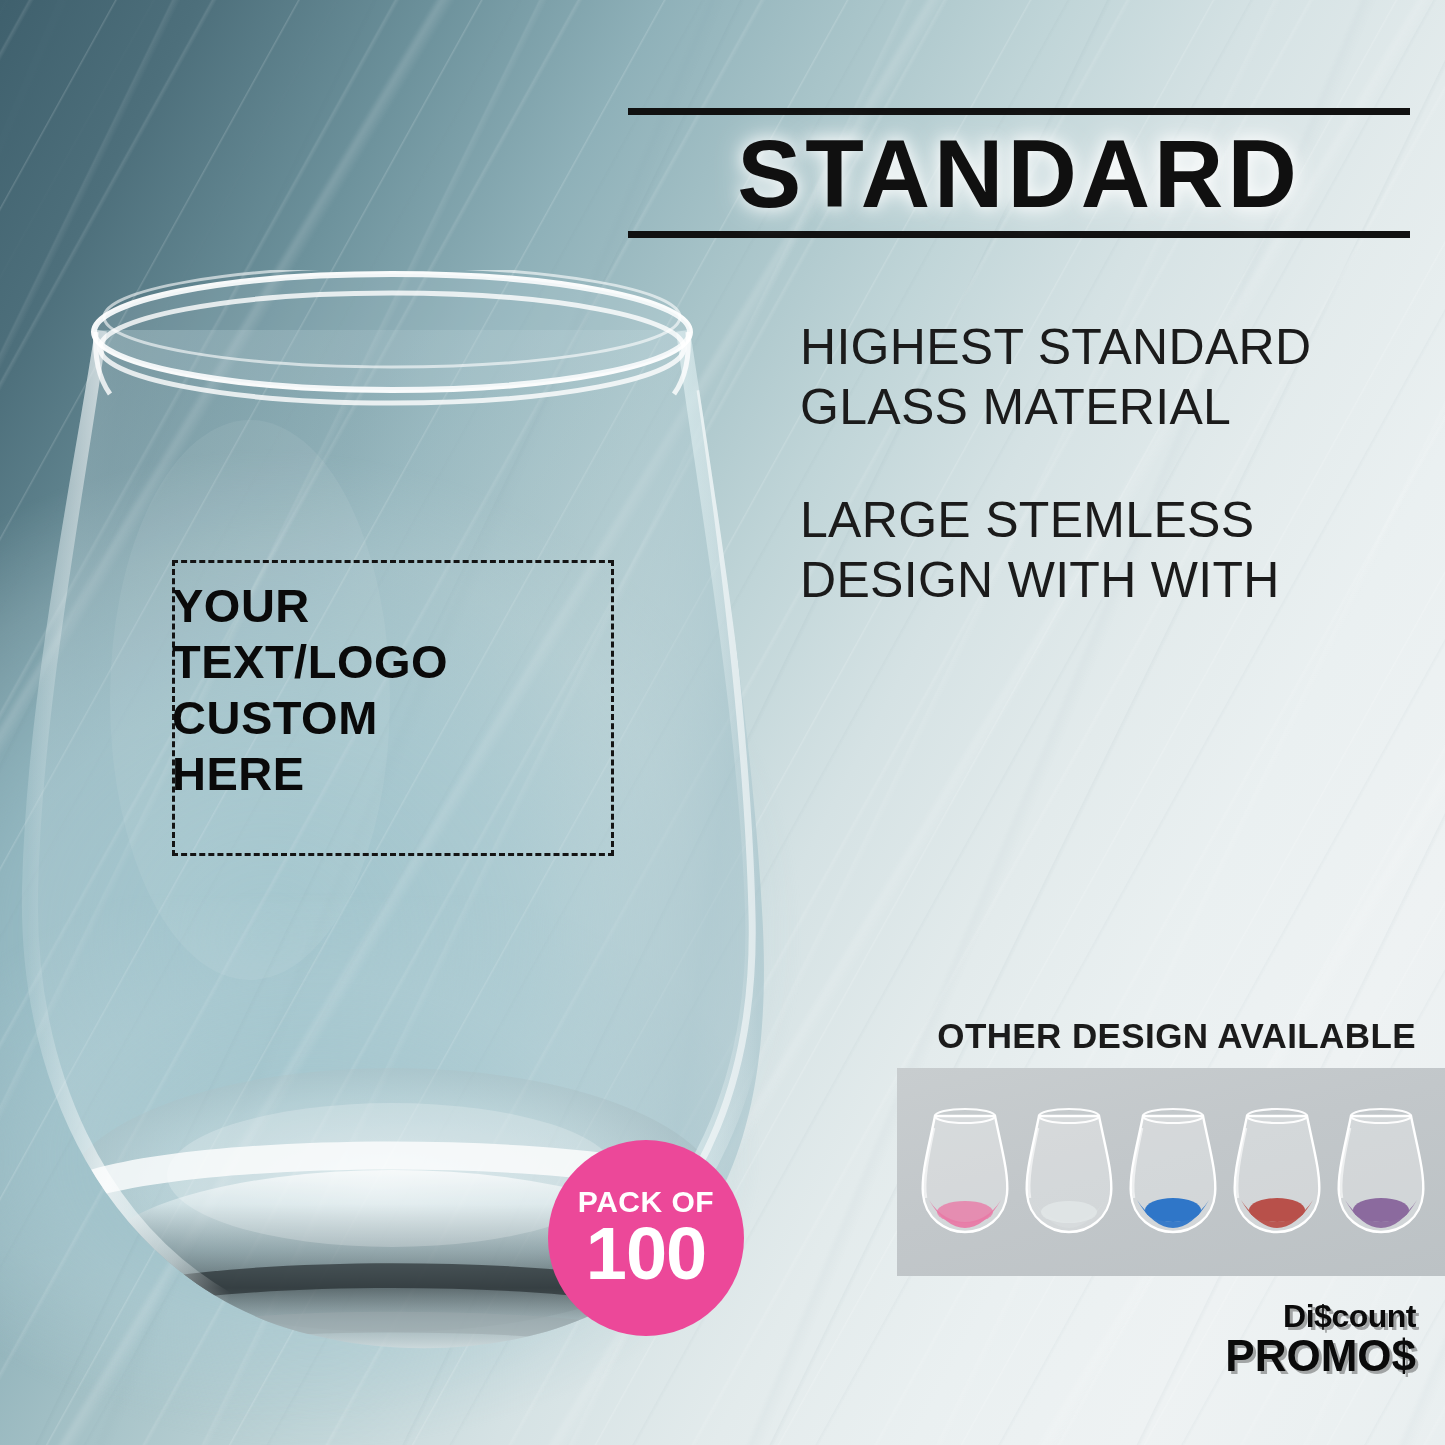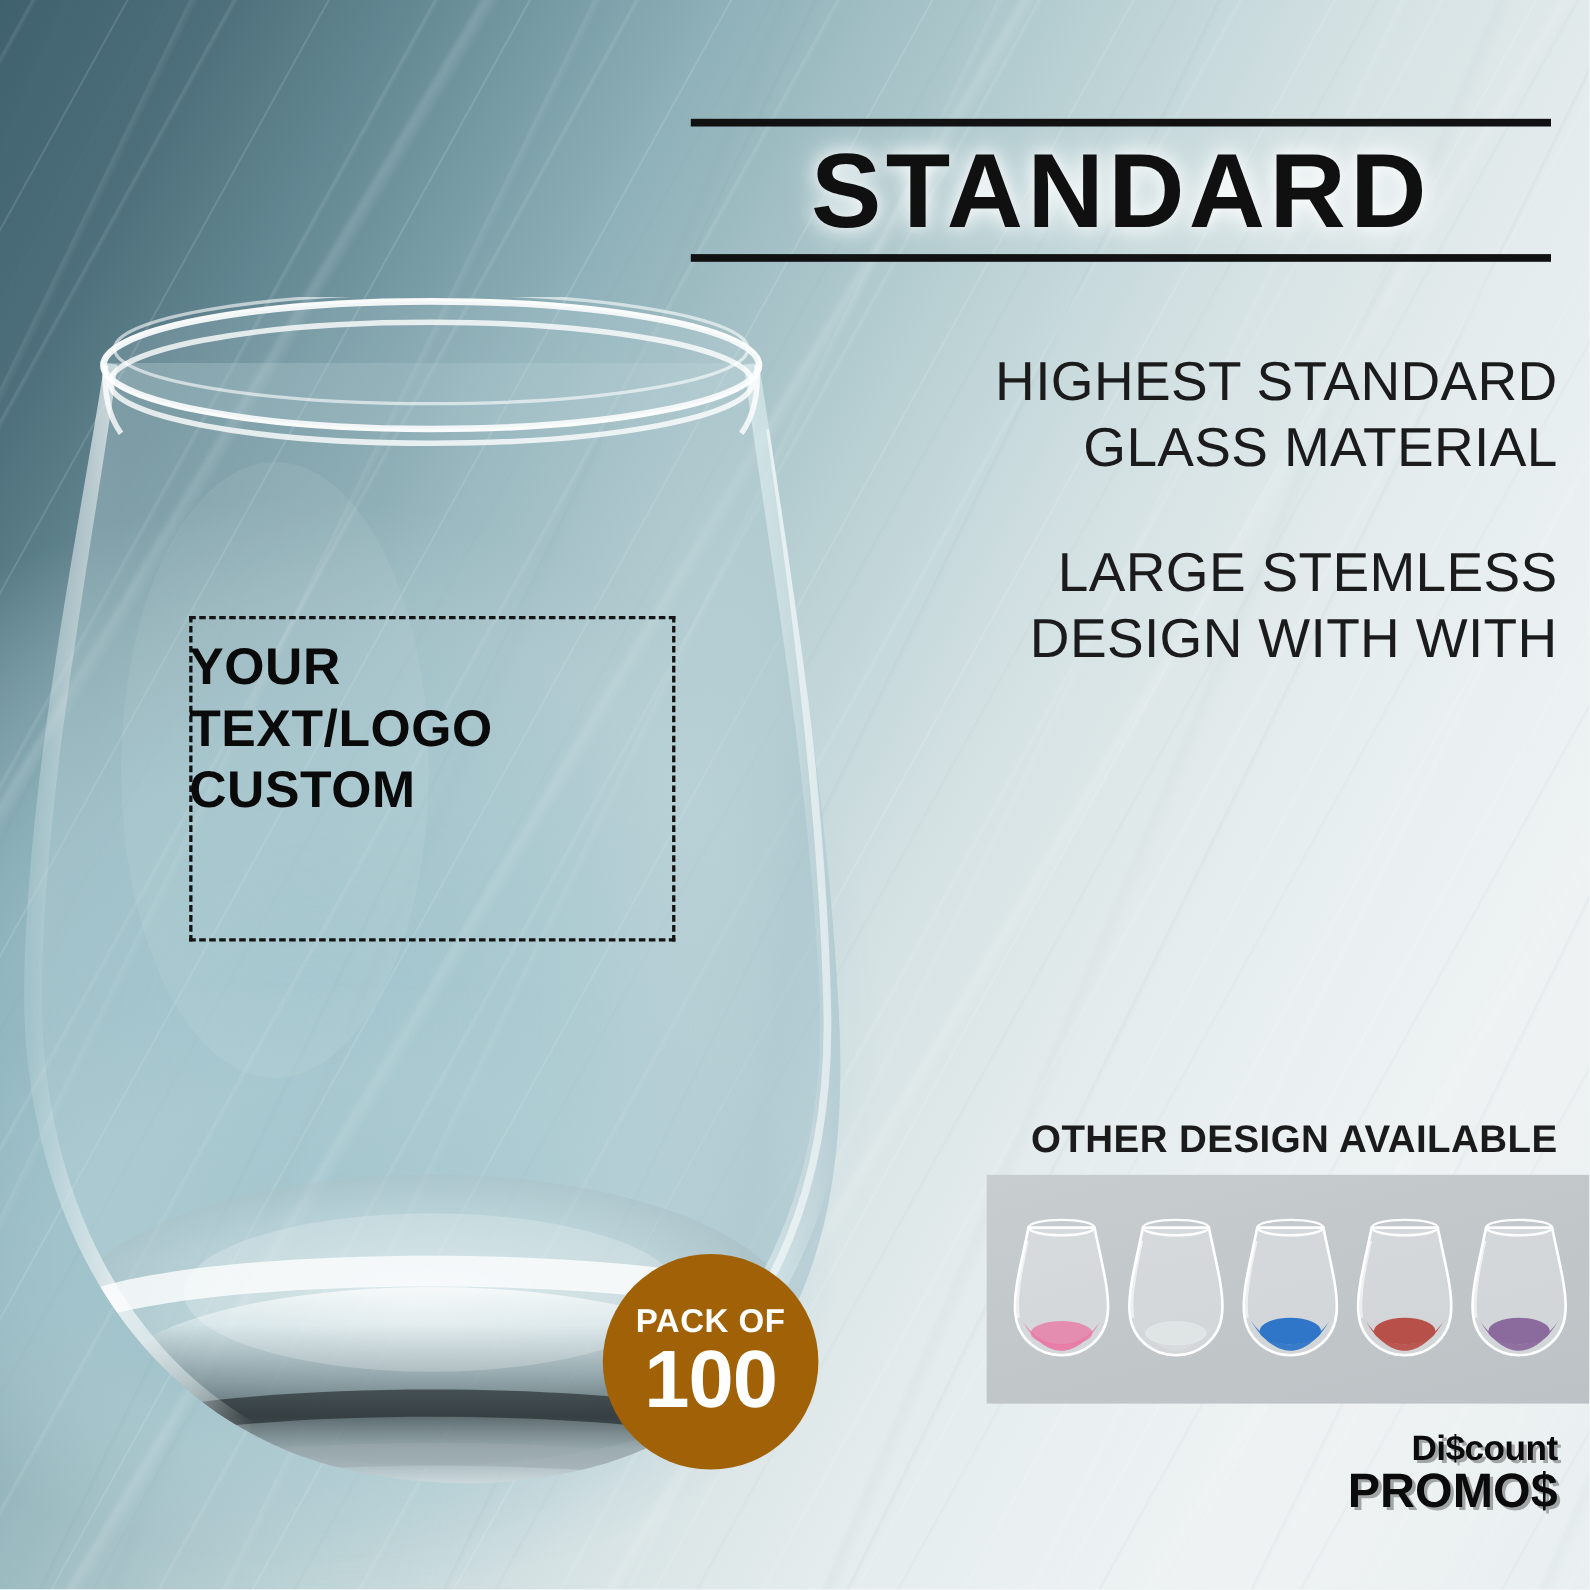--- a/index.html
+++ b/index.html
@@ -143,21 +143,21 @@
   #imprint-text div { white-space: nowrap; }
 
   
   #pack-badge {
     position: absolute;
     left: 548px;
     top: 1140px;
     width: 196px;
     height: 196px;
     border-radius: 50%;
-    background: #a16207;
+    background: #ec4899;
     display: flex;
     flex-direction: column;
     align-items: center;
     justify-content: center;
     color: #ffffff;
   }
   #pack-badge .pk-label {
     font-size: 30px;
     font-weight: bold;
     letter-spacing: 0.5px;
@@ -192,21 +192,21 @@
     line-height: 1.02;
     padding: 10px 0 8px 0;
     text-shadow: 0 0 16px rgba(255,255,255,0.95), 0 0 30px rgba(255,255,255,0.8);
   }
 
   #feature-list {
     position: absolute;
     left: 800px;
     top: 318px;
     width: 616px;
-    text-align: right;
+    text-align: left;
   }
   .feature-item {
     font-size: 50px;
     line-height: 1.19;
     color: #1b1b1b;
     letter-spacing: 0.3px;
     margin-bottom: 54px;
   }
   .feature-item .fl { display: block; white-space: nowrap; }
 
@@ -345,20 +345,21 @@
       <path d="M 96,62 C 94,90 100,110 110,124" fill="none" stroke="#ffffff" stroke-width="5" opacity="0.8"></path>
       <path d="M 688,62 C 690,90 684,110 674,124" fill="none" stroke="#ffffff" stroke-width="5" opacity="0.8"></path>
     </svg>
   </div>
 
   <div id="imprint"></div>
   <div id="imprint-text">
     <div>YOUR</div>
     <div>TEXT/LOGO</div>
     <div>CUSTOM</div>
+    <div>HERE</div>
   </div>
 
   <div id="pack-badge">
     <span class="pk-label">PACK OF</span>
     <span class="pk-count">100</span>
   </div>
 
   <div id="features-header">
     <div class="rule"></div>
     <div id="features-title">STANDARD</div>

